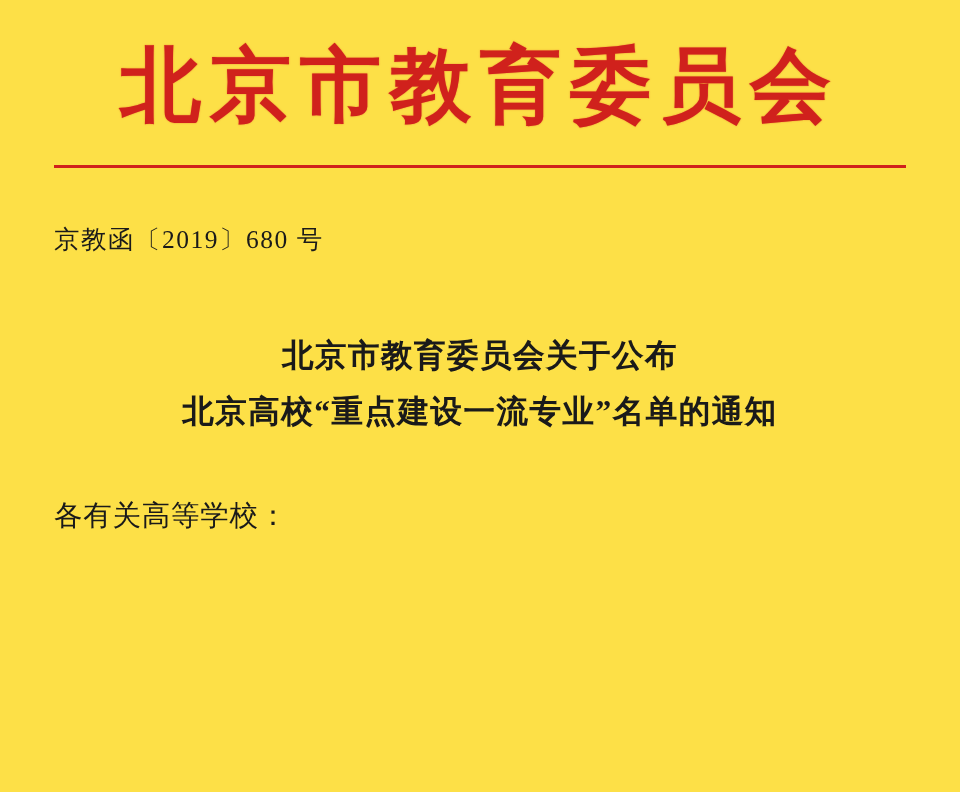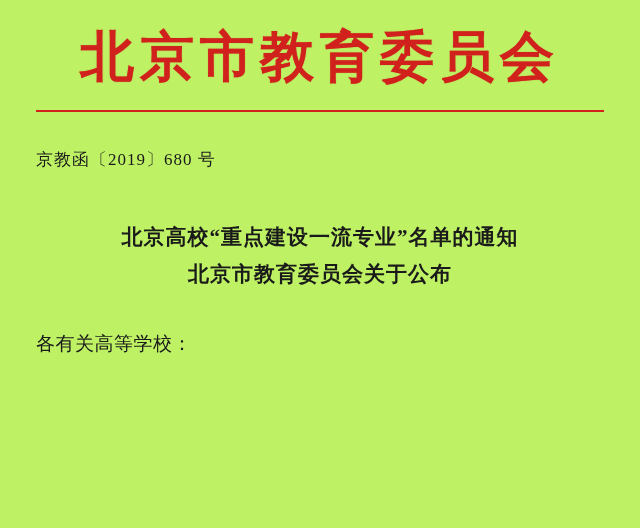--- a/index.html
+++ b/index.html
@@ -11,21 +11,21 @@
     width: 640px;
     height: 532px;
     overflow: hidden;
     font-family: "Liberation Serif", "DejaVu Serif", serif;
     color: #1a1a1a;
   }
   .page {
     position: relative;
     width: 640px;
     height: 532px;
-    background: #bef264;
+    background: #fde047;
     box-sizing: border-box;
     padding: 0 36px;
   }
   .masthead {
     text-align: center;
     padding-top: 26px;
   }
   .masthead-title {
     color: #d0211c;
     font-family: "Liberation Serif", "DejaVu Serif", serif;
@@ -92,21 +92,21 @@
 <div class="page">
 
   <div class="masthead">
     <div class="masthead-title">北京市教育委员会</div>
   </div>
   <div class="masthead-rule"></div>
 
   <div class="doc-number">京教函〔2019〕680 号</div>
 
   <div class="doc-title">
+    <div>北京市教育委员会关于公布</div>
     <div>北京高校“重点建设一流专业”名单的通知</div>
-    <div>北京市教育委员会关于公布</div>
   </div>
 
   <div class="salutation">各有关高等学校：</div>
 
 
   <div class="clip-bottom"></div>
 </div>
 
 </body></html>

